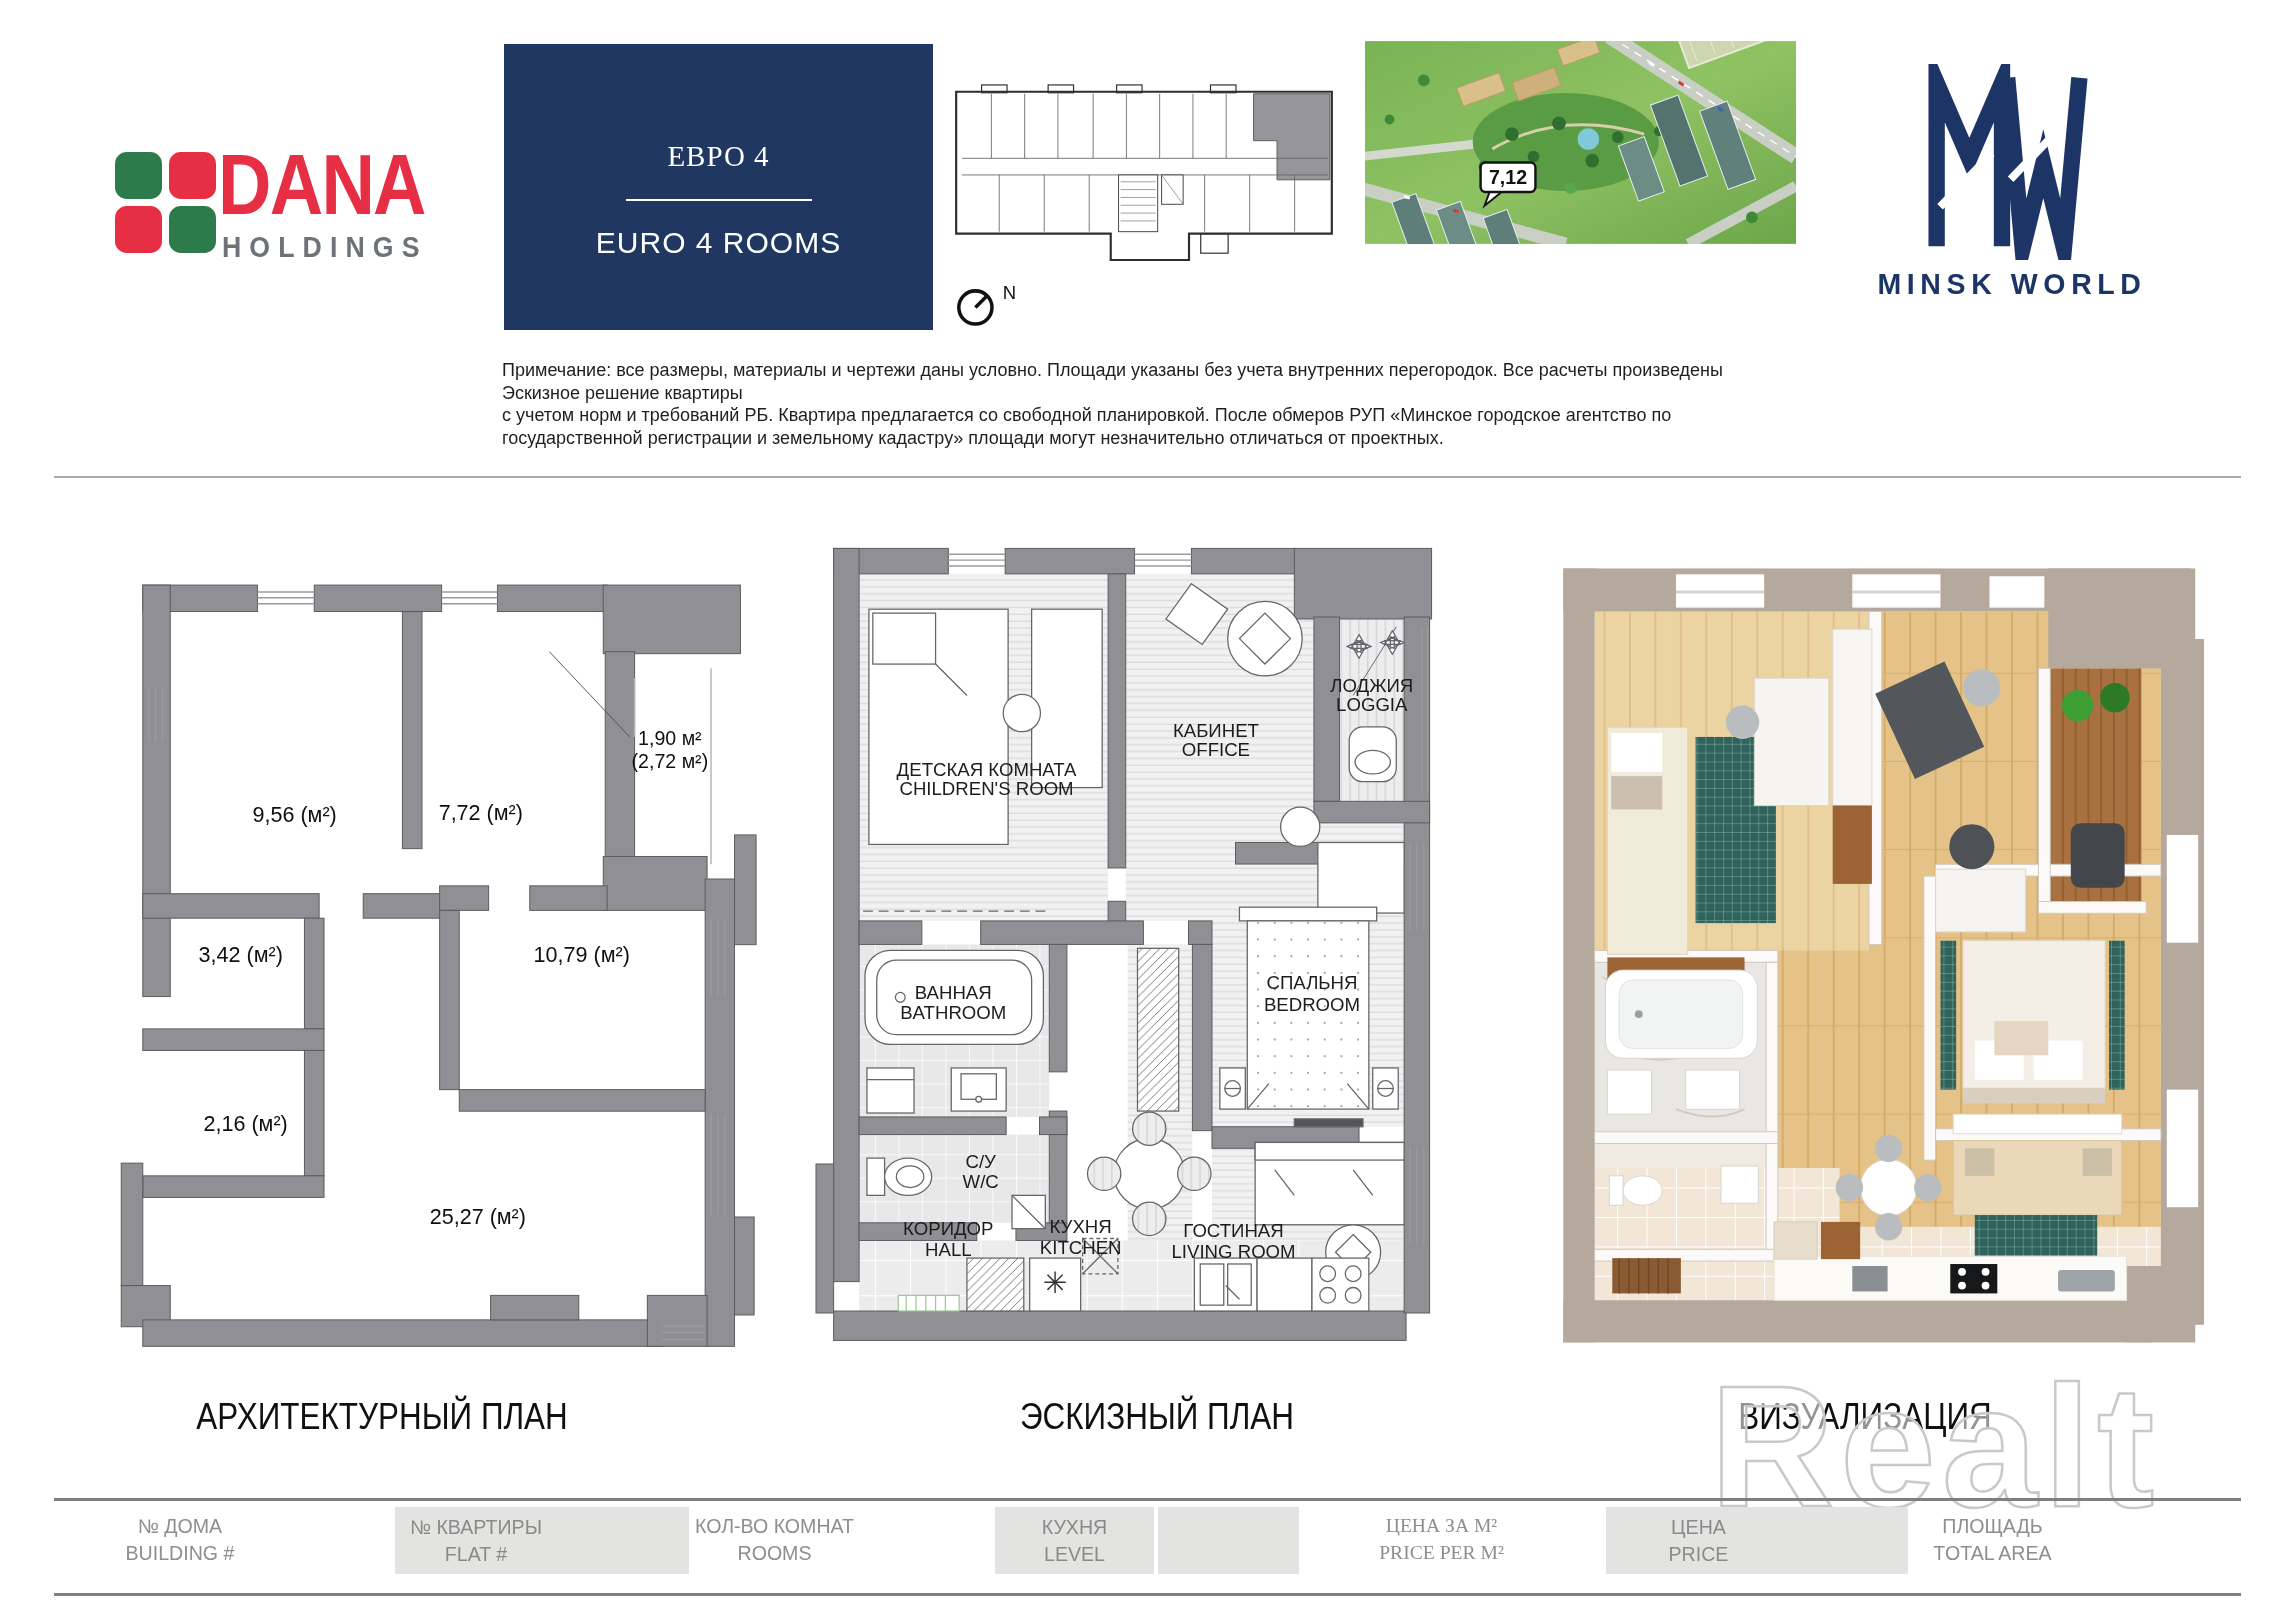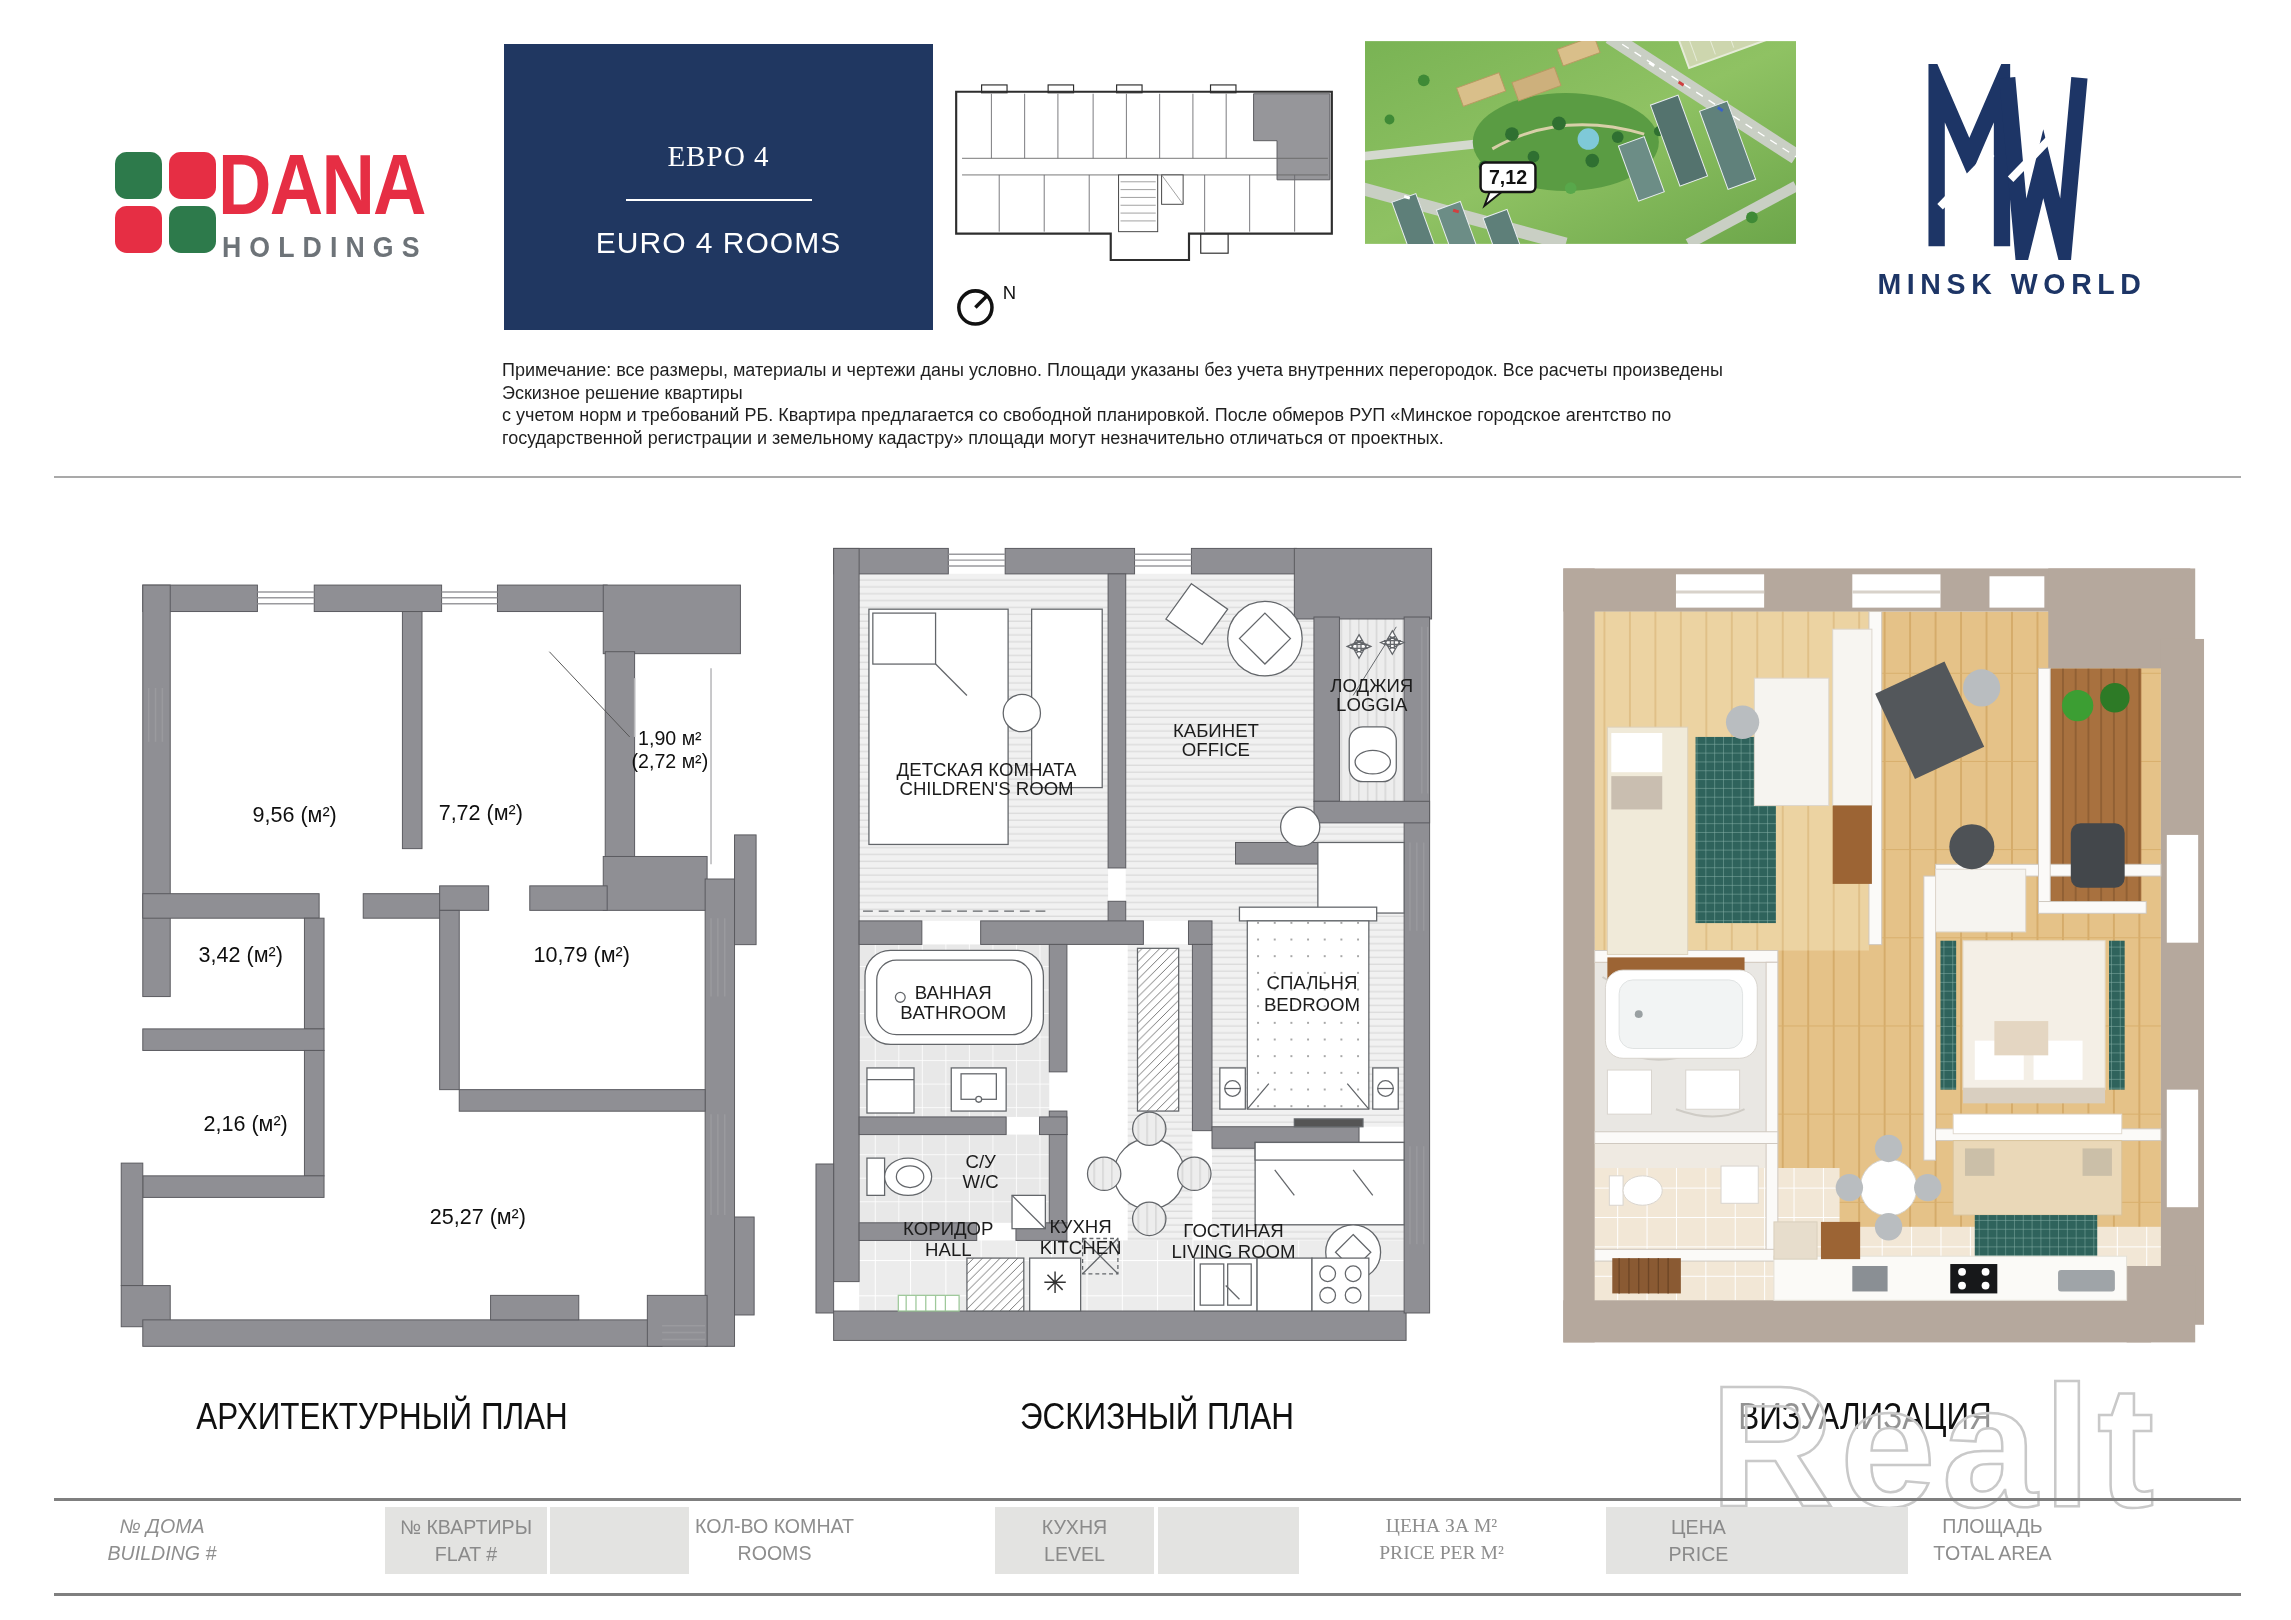--- a/index.html
+++ b/index.html
@@ -587,25 +587,25 @@
 
   <div class="abs ptitle" style="left:137px;top:1396px;width:490px;">АРХИТЕКТУРНЫЙ ПЛАН</div>
   <div class="abs ptitle" style="left:912px;top:1396px;width:490px;">ЭСКИЗНЫЙ ПЛАН</div>
   <div class="abs ptitle" style="left:1620px;top:1396px;width:490px;">ВИЗУАЛИЗАЦИЯ</div>
 
   <div class="abs wmark" style="left:1710px;top:1360px;">Realt</div>
 
   <div class="abs fline" style="left:54px;top:1498px;width:2187px;"></div>
   <div class="abs fline" style="left:54px;top:1593px;width:2187px;"></div>
 
-  <div class="abs f-label" style="left:59px;width:206px;font-style:italic;">
+  <div class="abs f-label" style="left:77px;width:206px;">
     <div>№ ДОМА</div>
     <div>BUILDING #</div>
   </div>
-  <div class="abs f-box" style="left:385px;width:162px;">
+  <div class="abs f-box" style="left:395px;width:162px;">
     <div>№ КВАРТИРЫ</div>
     <div>FLAT #</div>
   </div>
   <div class="abs f-box" style="left:550px;width:139px;"></div>
   <div class="abs f-label" style="left:657px;width:235px;">
     <div>КОЛ-ВО КОМНАТ</div>
     <div>ROOMS</div>
   </div>
   <div class="abs f-box" style="left:995px;width:159px;">
     <div>КУХНЯ</div>

